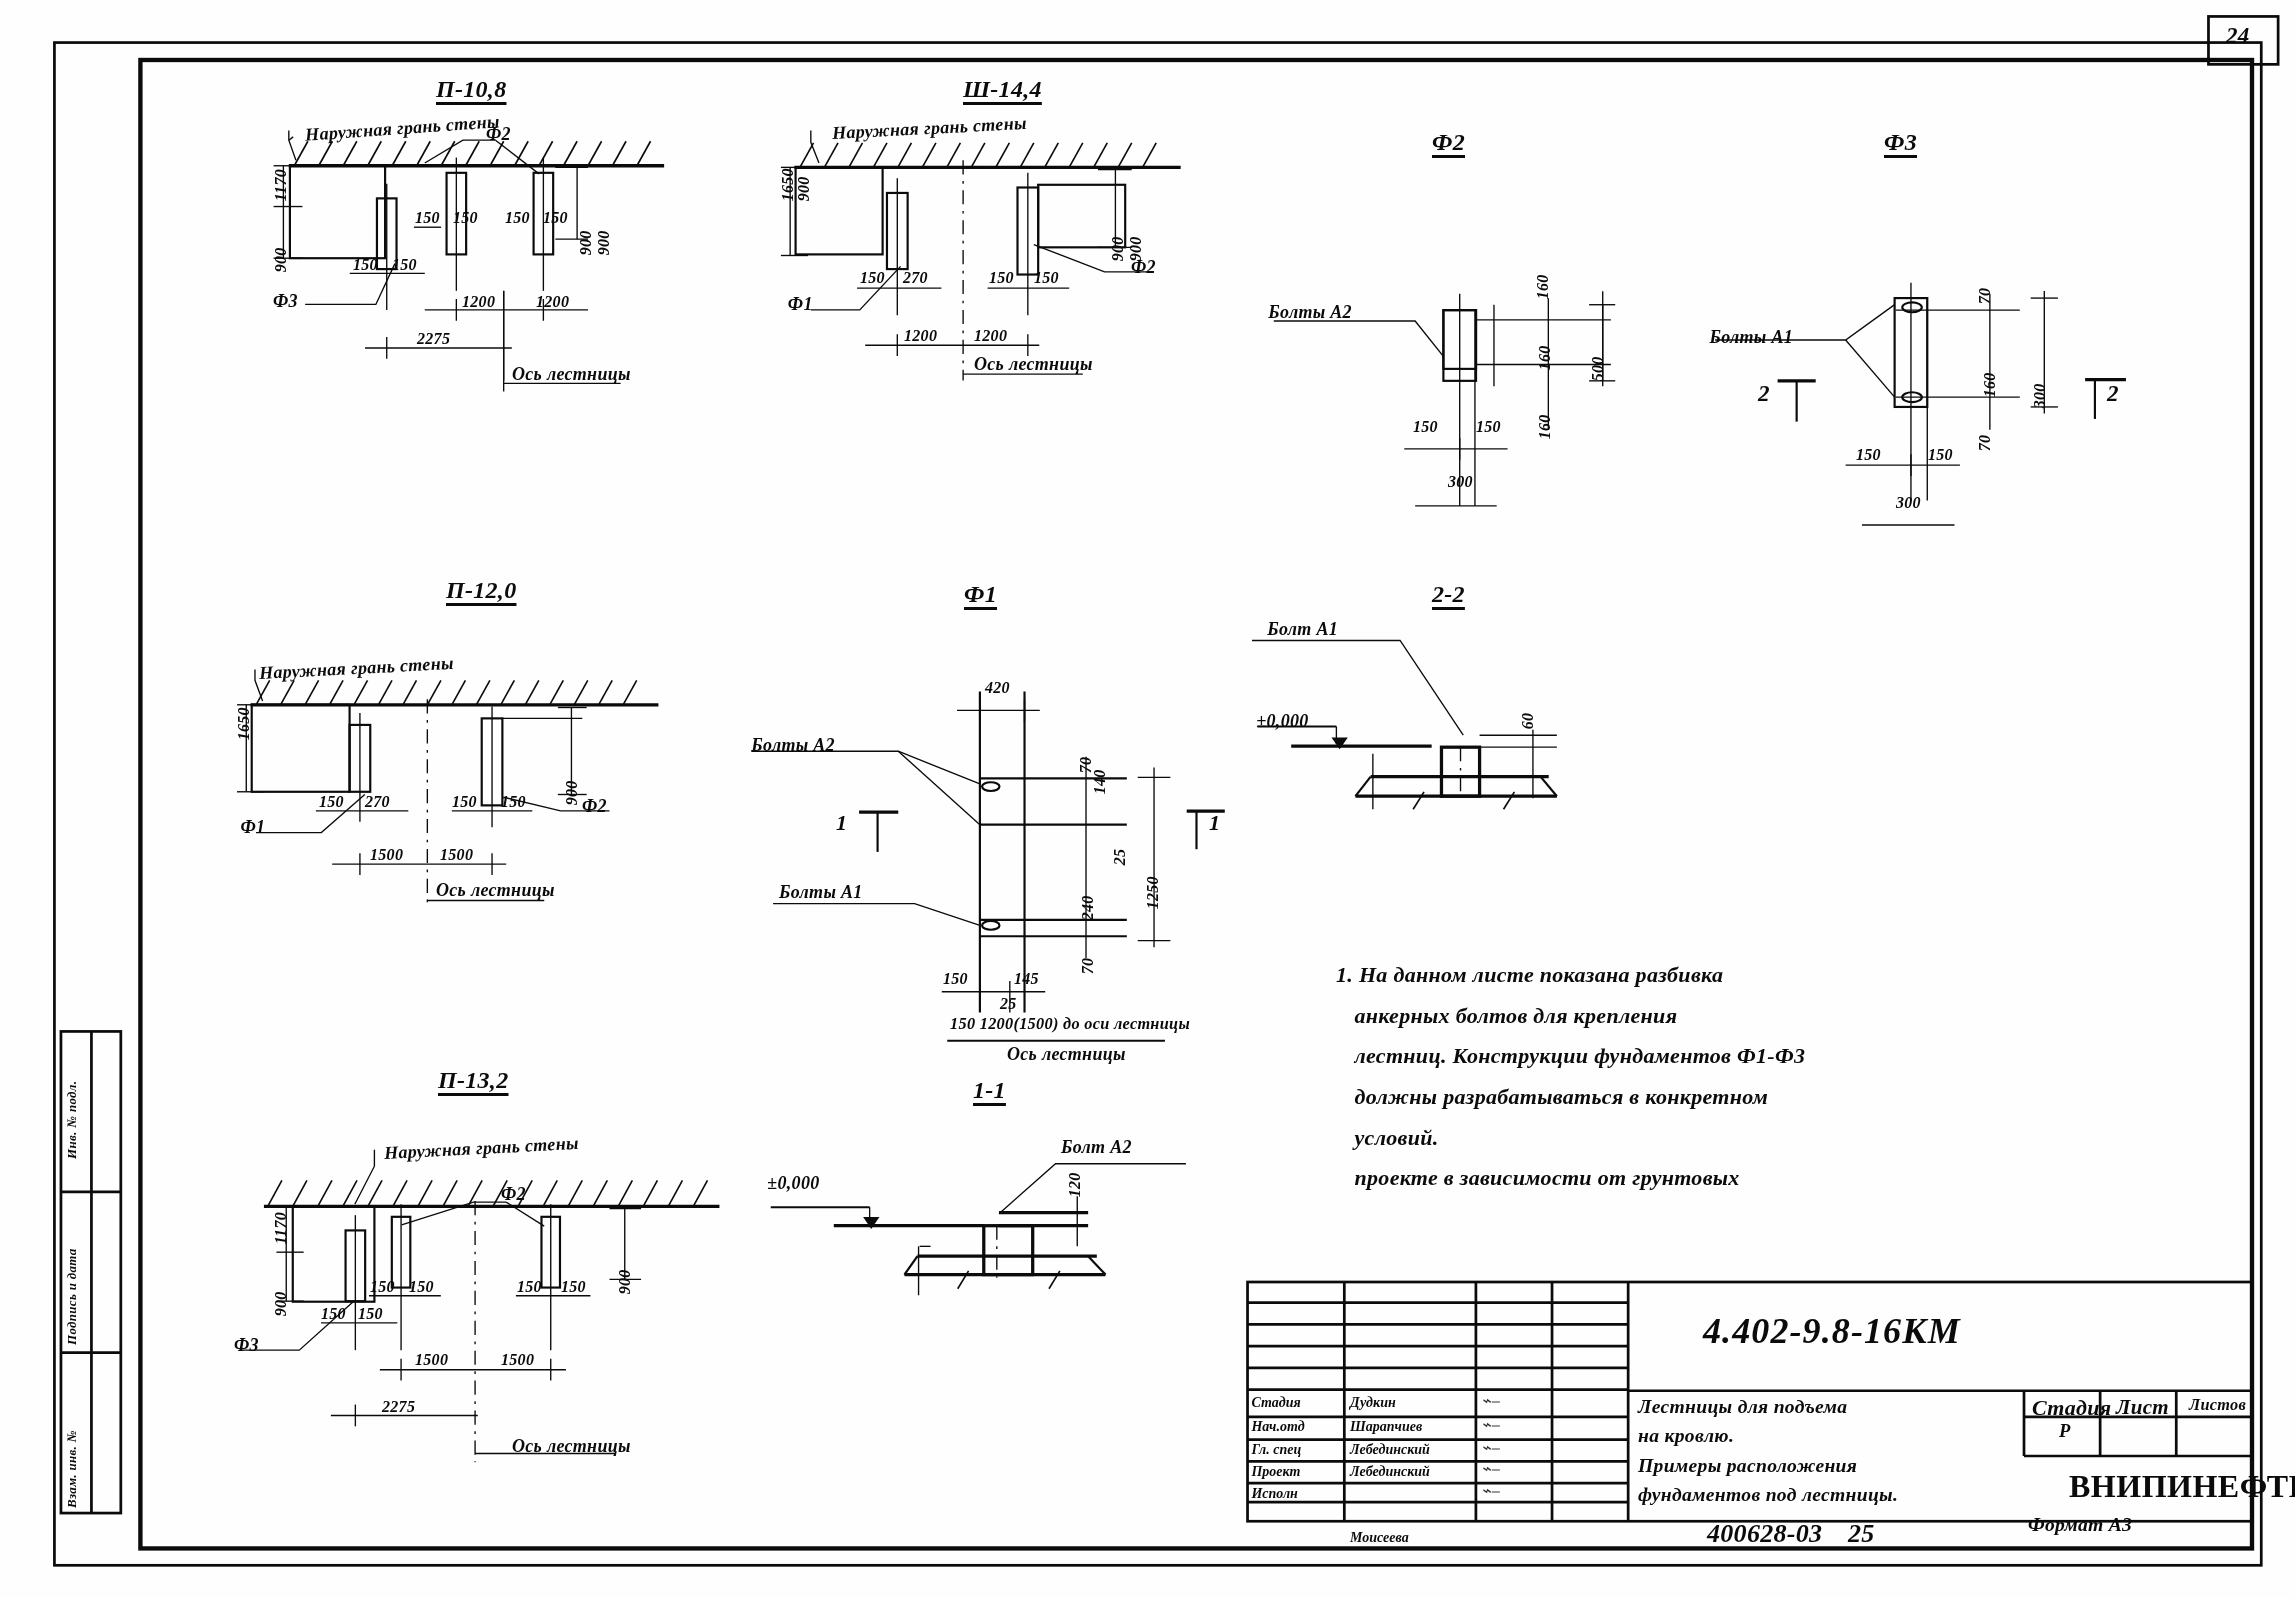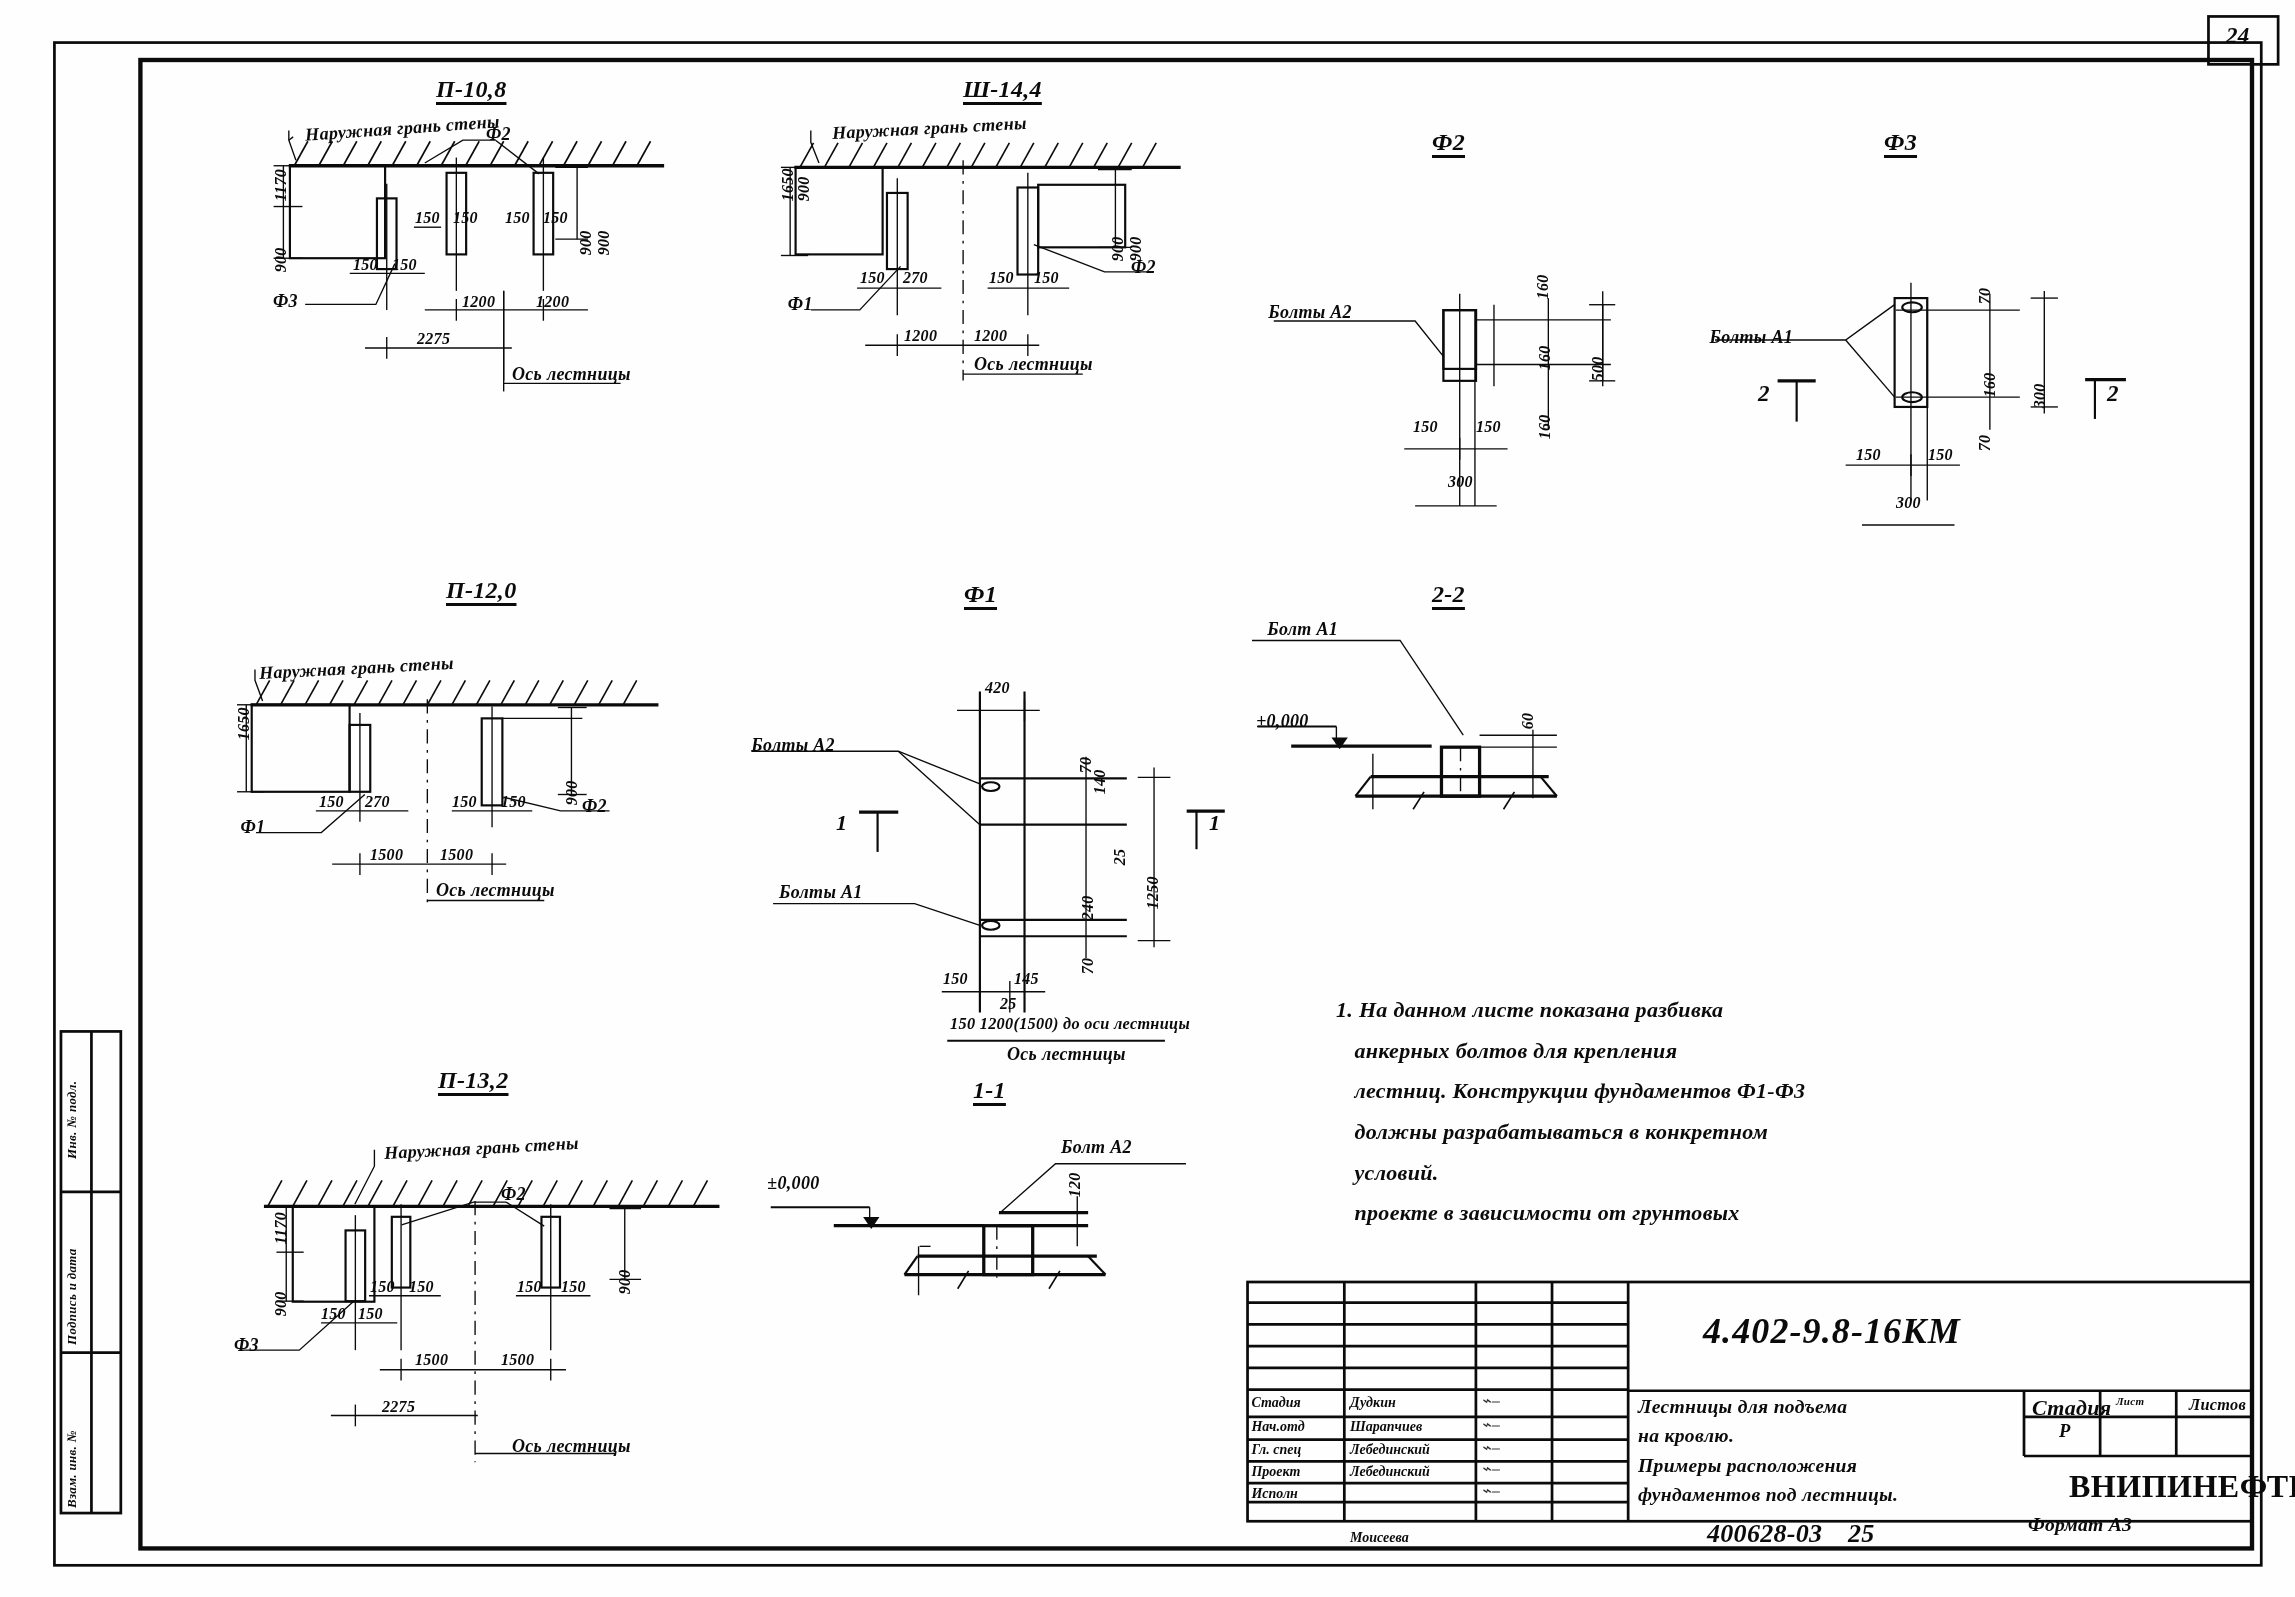--- a/index.html
+++ b/index.html
@@ -550,21 +550,21 @@
         <line x1="548" y1="408" x2="568" y2="375"></line>
       </g>
 
       <line class="lnthin" x1="600" y1="238" x2="600" y2="330"></line>
       <line class="lnthin" x1="310" y1="330" x2="330" y2="330"></line>
       <line class="lnthin" x1="308" y1="330" x2="308" y2="420"></line>
     </svg>
     <div class="hw dim" style="position:absolute;left:315px;top:114px;transform:rotate(-90deg) translateX(-16.3px);transform-origin:0 0;">120</div>
   </div>
 
-  <div class="view" style="left:1336px;top:955px;width:708px;margin-top:35px;">
+  <div class="view" style="left:1336px;top:955px;width:708px;">
     <div class="hw note">1. На данном листе  показана разбивка</div>
     <div class="hw note" style="padding-left:18.5px;">анкерных болтов  для крепления</div>
     <div class="hw note" style="padding-left:18.5px;">лестниц. Конструкции фундаментов Ф1-Ф3</div>
     <div class="hw note" style="padding-left:18.5px;">должны разрабатываться в конкретном</div>
     <div class="hw note" style="padding-left:18.5px;">условий.</div>
     <div class="hw note" style="padding-left:18.5px;">проекте в зависимости от грунтовых</div>
   </div>
 
   <div class="view" style="left:1247px;top:1282px;width:1007px;height:256px;">
     <svg width="1007" height="261" viewBox="0 0 1850 480">
@@ -597,21 +597,21 @@
     </svg>
 
     <div class="hw" style="position:absolute;left:456px;top:28px;font-size:36px;letter-spacing:1.1px;">4.402-9.8-16КМ</div>
 
     <div class="hw" style="position:absolute;left:391px;top:114px;font-size:19.6px;">Лестницы для подъема</div>
     <div class="hw" style="position:absolute;left:391px;top:143px;font-size:19.6px;">на кровлю.</div>
     <div class="hw" style="position:absolute;left:391px;top:173px;font-size:19.6px;">Примеры расположения</div>
     <div class="hw" style="position:absolute;left:391px;top:202px;font-size:19.6px;">фундаментов под лестницы.</div>
 
     <div class="hw" style="position:absolute;left:785px;top:113px;font-size:22px;">Стадия</div>
-    <div class="hw" style="position:absolute;left:869px;top:113px;font-size:11px;">Лист</div>
+    <div class="hw" style="position:absolute;left:869px;top:113px;font-size:21px;">Лист</div>
     <div class="hw" style="position:absolute;left:942px;top:113px;font-size:16.3px;">Листов</div>
     <div class="hw" style="position:absolute;left:812px;top:139px;font-size:18.5px;">Р</div>
     <div class="hw" style="position:absolute;left:886px;top:139px;font-size:18.5px;"></div>
     <div class="hw" style="position:absolute;left:962px;top:139px;font-size:18.5px;"></div>
 
     <div class="hw" style="position:absolute;left:790px;top:186px;font-size:32px;font-style:normal;letter-spacing:0.5px;margin-left:32px;">ВНИПИНЕФТЬ</div>
 
     <div class="tcell" style="position:absolute;left:4.4px;top:113px;">Стадия</div>
     <div class="tcell" style="position:absolute;left:103px;top:113px;">Дудкин</div>
     <div class="sig" style="position:absolute;left:234px;top:109px;">⌁⎯</div>

